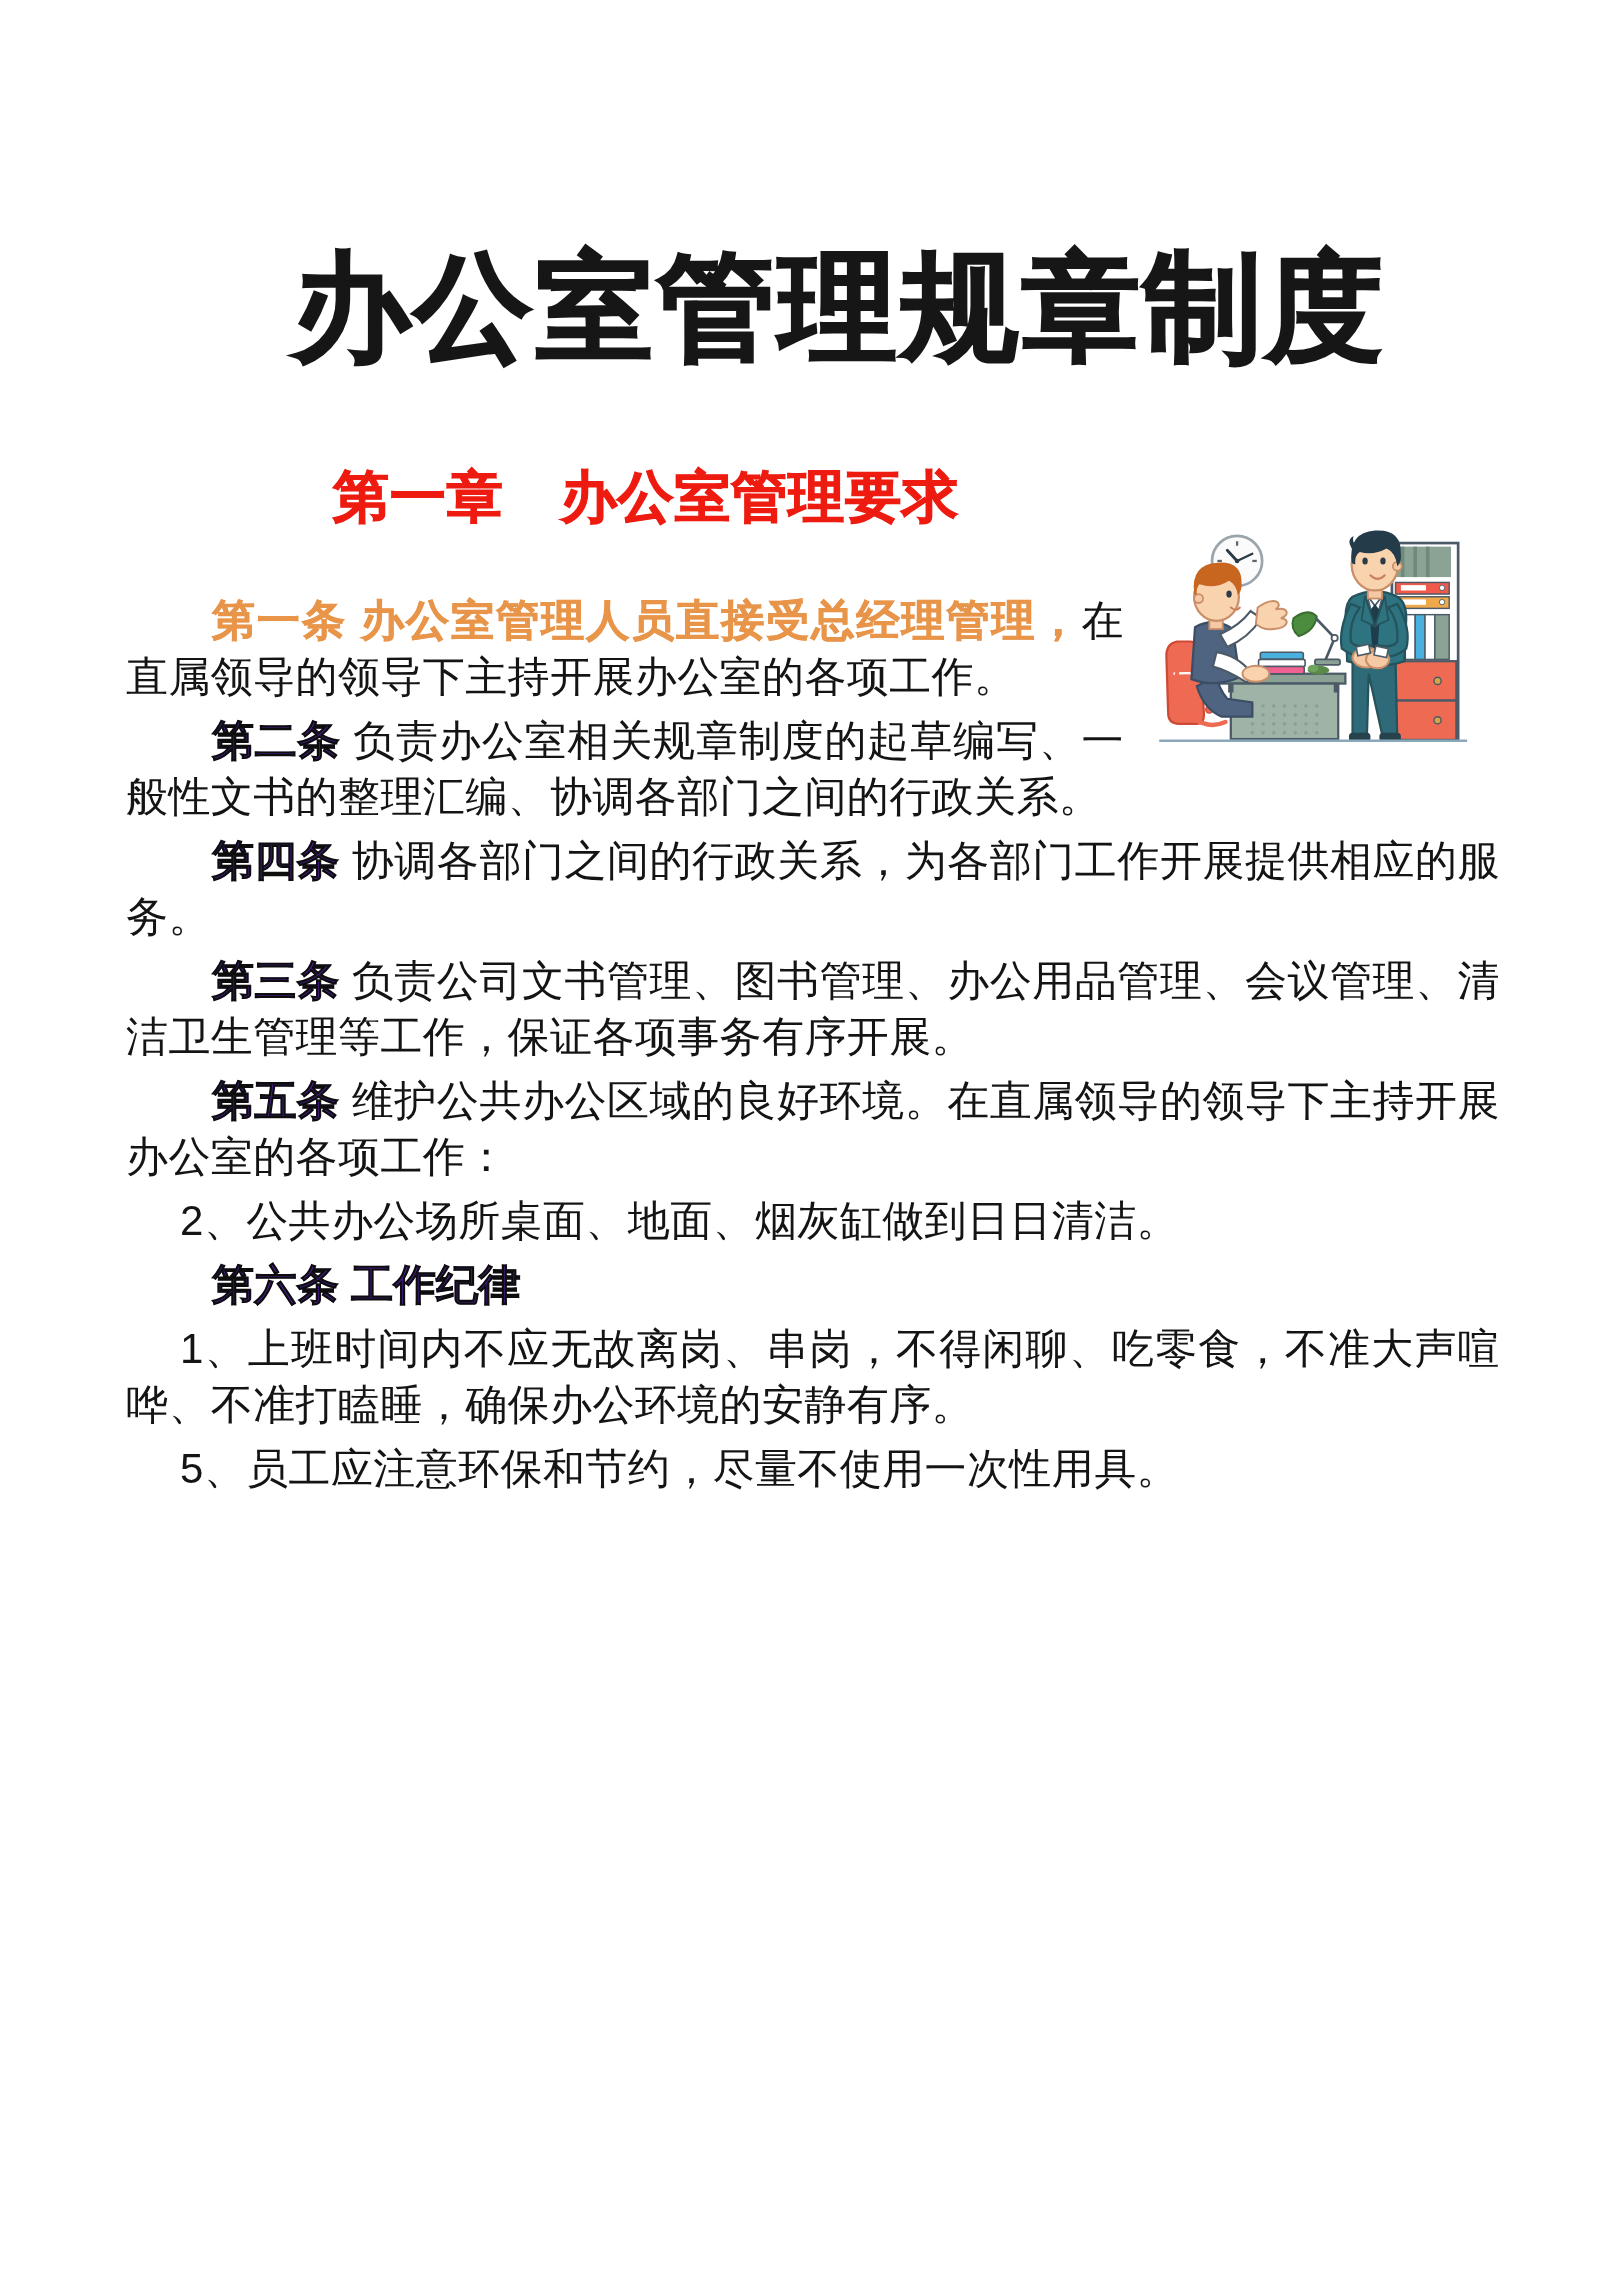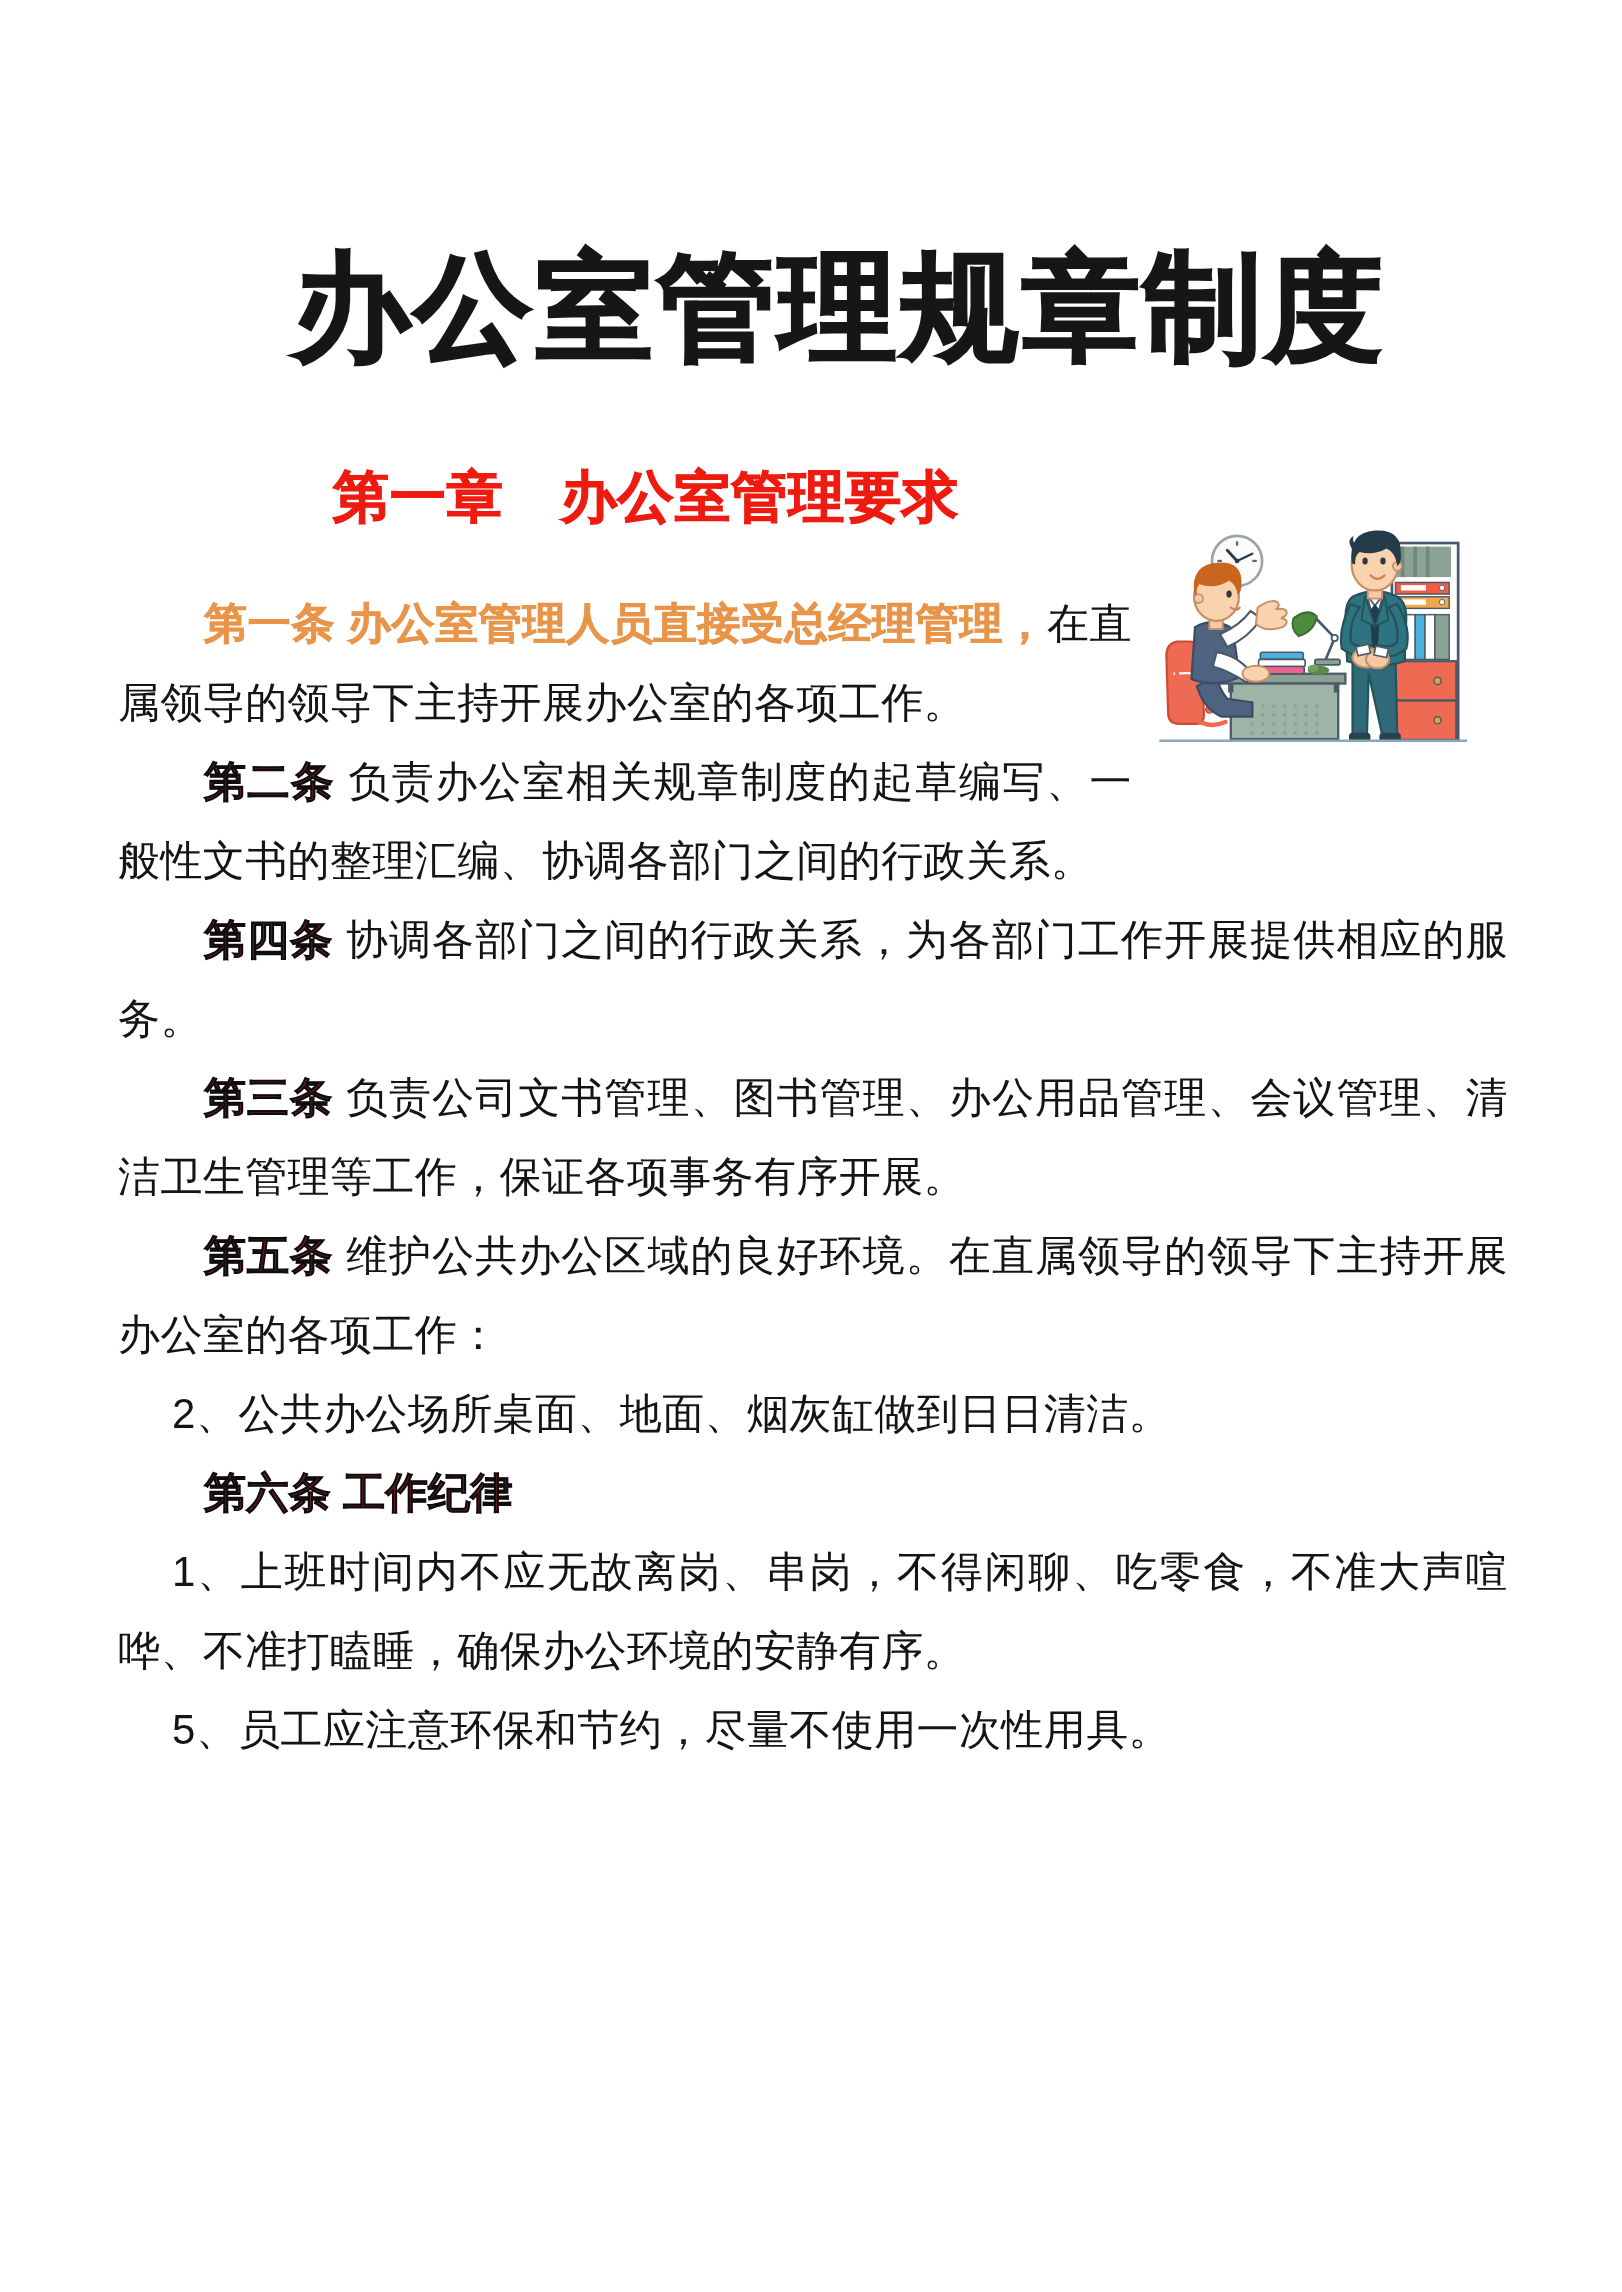--- a/index.html
+++ b/index.html
@@ -61,43 +61,43 @@
   .body-block {
     position: absolute;
     top: 584px;
     left: 118px;
     width: 1390px;
     font-size: 42px;
     line-height: 79px;
   }
 
   p.para {
-    margin: 0;
+    margin: 8px;
     padding: 0;
     text-align: justify;
     text-justify: inter-ideograph;
     font-size: 42px;
-    line-height: 79px;
+    line-height: 56px;
     color: #141414;
     letter-spacing: 0.4px;
   }
 
   p.indent { text-indent: 86px; }
   p.indent-sm { text-indent: 54px; }
 
   .orange-lead {
     color: #e8954a;
     font-weight: 900;
     font-size: 43px;
     -webkit-text-stroke: 0.7px #e8954a;
   }
 
   .bold-label {
     font-weight: 900;
-    color: #7f1d1d;
+    color: #4c1d95;
     -webkit-text-stroke: 0.9px #0d0d0d;
   }
 
   
   .float-spacer {
     float: right;
     width: 376px;
     height: 226px;
     shape-outside: inset(0);
     margin: 0;

